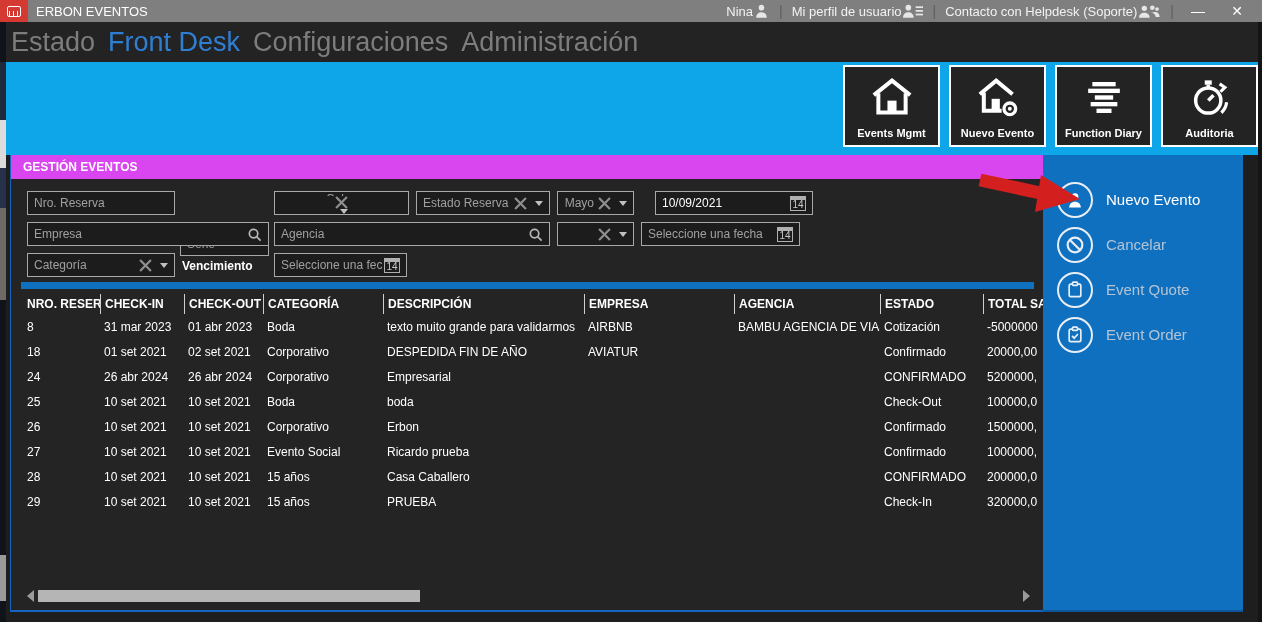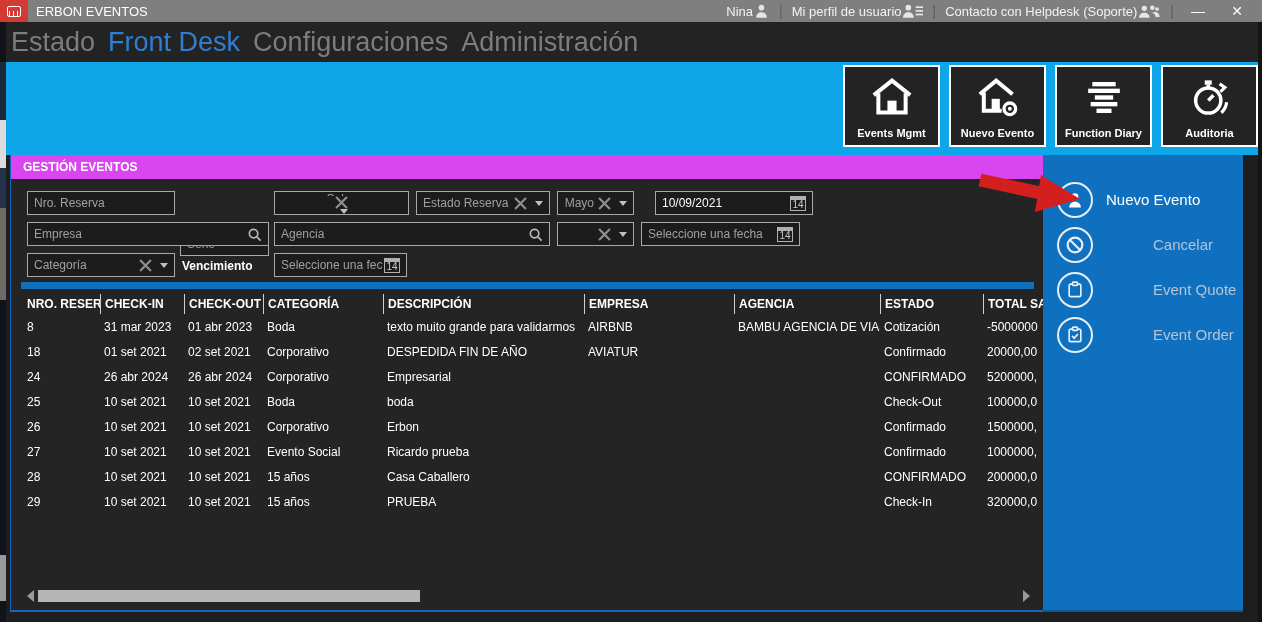--- a/index.html
+++ b/index.html
@@ -96,21 +96,21 @@
   .hscroll { position:absolute; left:16px; top:434px; width:1000px; height:14px; display:flex; align-items:center; }
   .hs-left { width:0; height:0; border-top:6px solid transparent; border-bottom:6px solid transparent; border-right:7px solid #9a9a9a; margin-right:4px; cursor:pointer; }
   .hs-thumb { width:382px; height:12px; background:#b5b5b5; cursor:grab; }
   .hs-right { position:absolute; left:996px; width:0; height:0; border-top:6px solid transparent; border-bottom:6px solid transparent; border-left:7px solid #9a9a9a; cursor:pointer; }
   
   .sidebar { width:200px; height:457px; background:#1070c0; border-bottom:2px solid #0d5699; padding-top:26px; }
   .sb-action { height:37px; margin:0 0 8px 14px; display:flex; align-items:center; gap:13px; cursor:pointer; }
   .sb-circle { width:36px; height:36px; border:2px solid #e8eef5; border-radius:50%; display:flex; align-items:center; justify-content:center; flex:none; }
   .sb-label { font-size:15px; }
   .sb-action.enabled .sb-label { color:#ffffff; }
-  .sb-action.dim .sb-label { color:#b4c4d4;margin-left:47px; }
+  .sb-action.dim .sb-label { color:#b4c4d4; }
   
   .red-arrow { position:absolute; left:977px; top:170px; z-index:9; pointer-events:none; }
 </style>
 </head>
 <body>
 
 <div class="titlebar">
   <div class="app-icon">
       <div class="cal"></div>
     </div>

